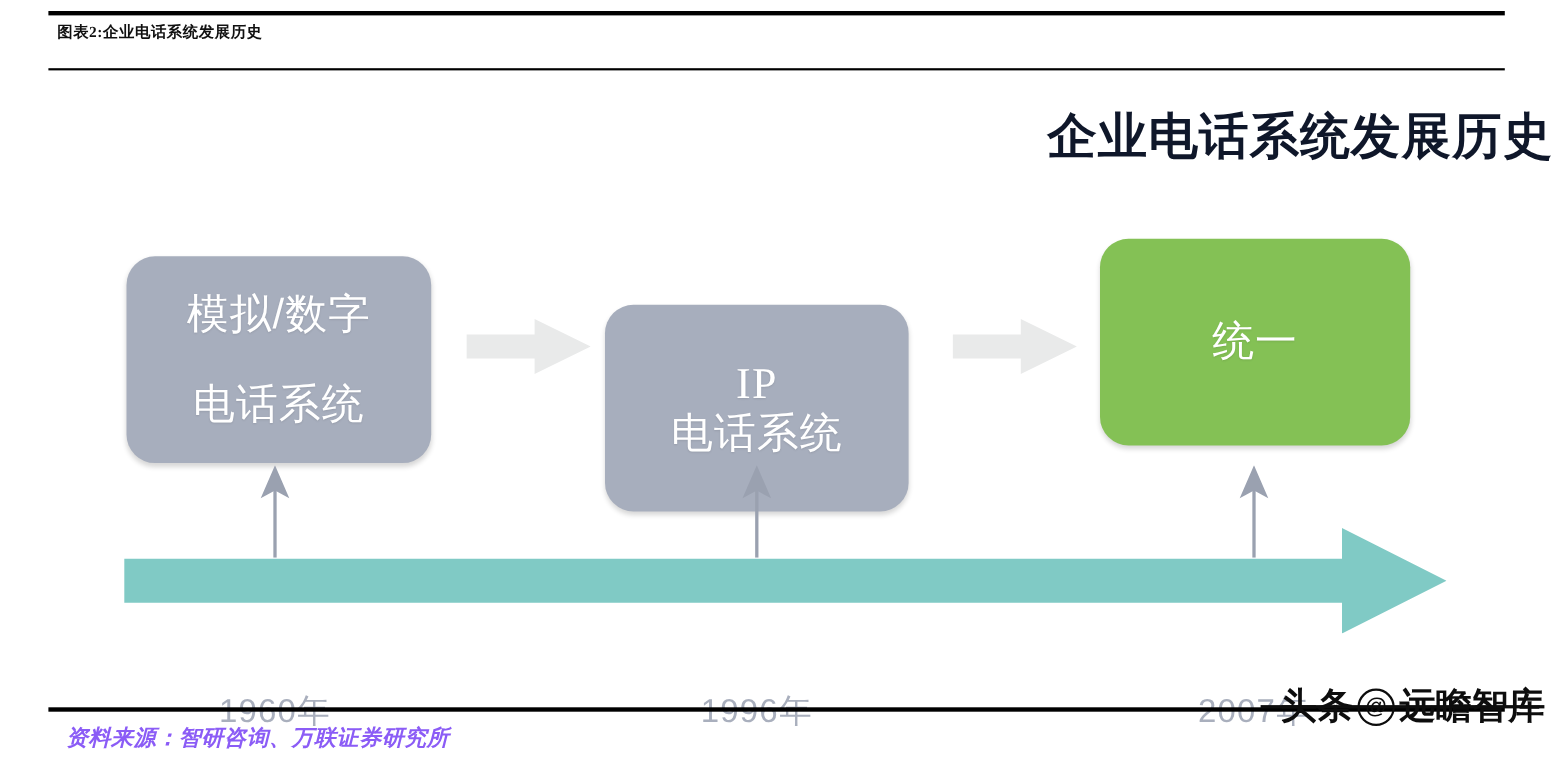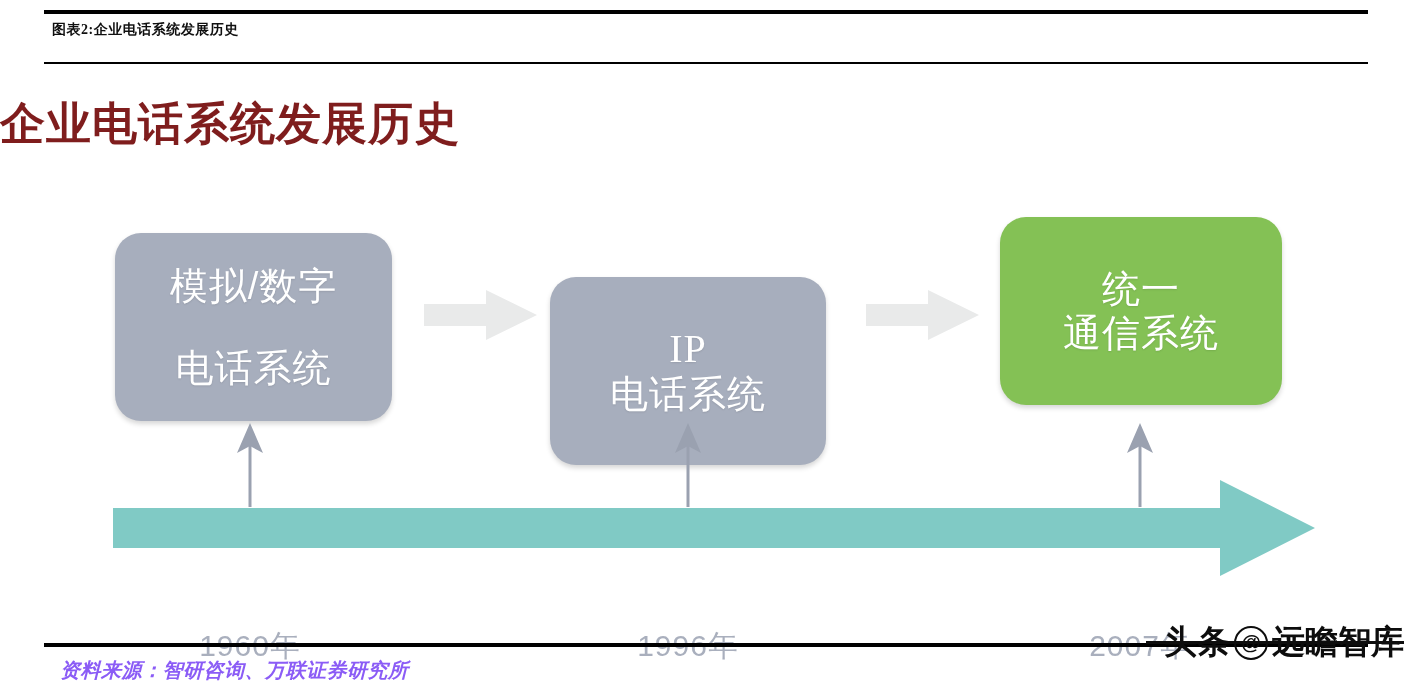--- a/index.html
+++ b/index.html
@@ -58,24 +58,24 @@
     top: 68px;
     width: 1412px;
     height: 570px;
   }
 
   #diagram-title {
     position: absolute;
     left: 0;
     top: 26px;
     width: 1412px;
-    text-align: left;
+    text-align: right;
     font-size: 45px;
     font-weight: bold;
-    color: #7f1d1d;
+    color: #0f172a;
     letter-spacing: 1px;
     white-space: nowrap;
   }
 
   
   .stage-box {
     position: absolute;
     border-radius: 26px;
     display: flex;
     flex-direction: column;
@@ -252,21 +252,20 @@
   </div>
 
   <div id="connector-arrow-1" class="connector-arrow">
     <svg width="113" height="50" viewBox="0 0 113 50" xmlns="http://www.w3.org/2000/svg">
       <polygon points="0,14 62,14 62,0 113,25 62,50 62,36 0,36" fill="#e9eaea"></polygon>
     </svg>
   </div>
 
   <div id="stage-box-2" class="stage-box">
     <div class="stage-line">统一</div>
-    <div class="stage-line">通信系统</div>
   </div>
 
   <div id="tick-arrow-0" class="tick-arrow">
     <svg width="36" height="84" viewBox="0 0 36 84" xmlns="http://www.w3.org/2000/svg">
       <line x1="18" y1="84" x2="18" y2="20" stroke="#9aa1b0" stroke-width="3"></line>
       <polygon points="18,0 31,30 18,23 5,30" fill="#9aa1b0"></polygon>
     </svg>
   </div>
   <div id="tick-arrow-1" class="tick-arrow">
     <svg width="36" height="84" viewBox="0 0 36 84" xmlns="http://www.w3.org/2000/svg">

